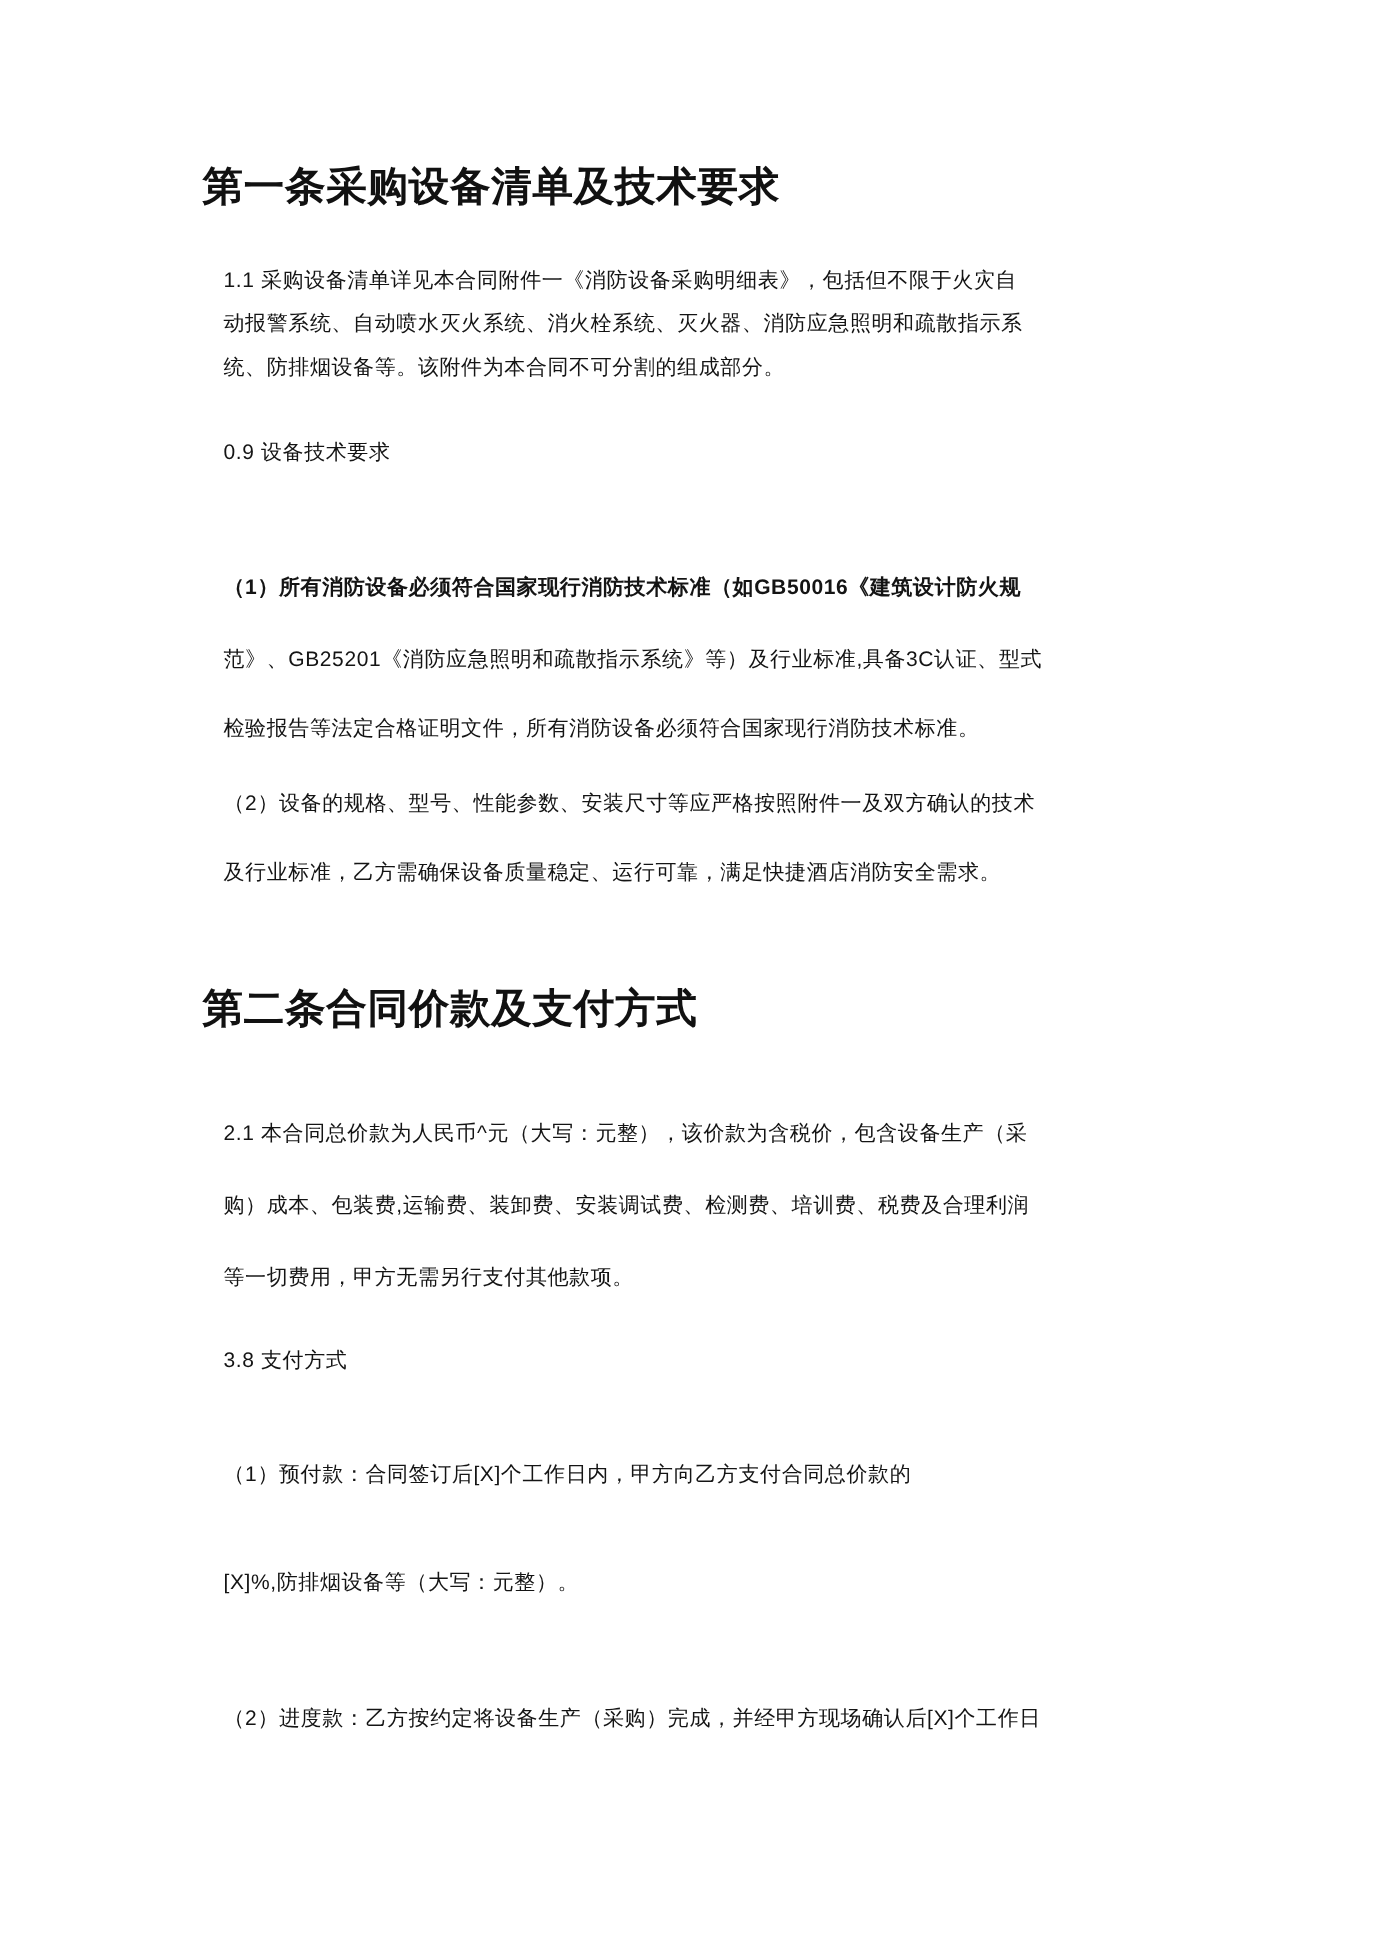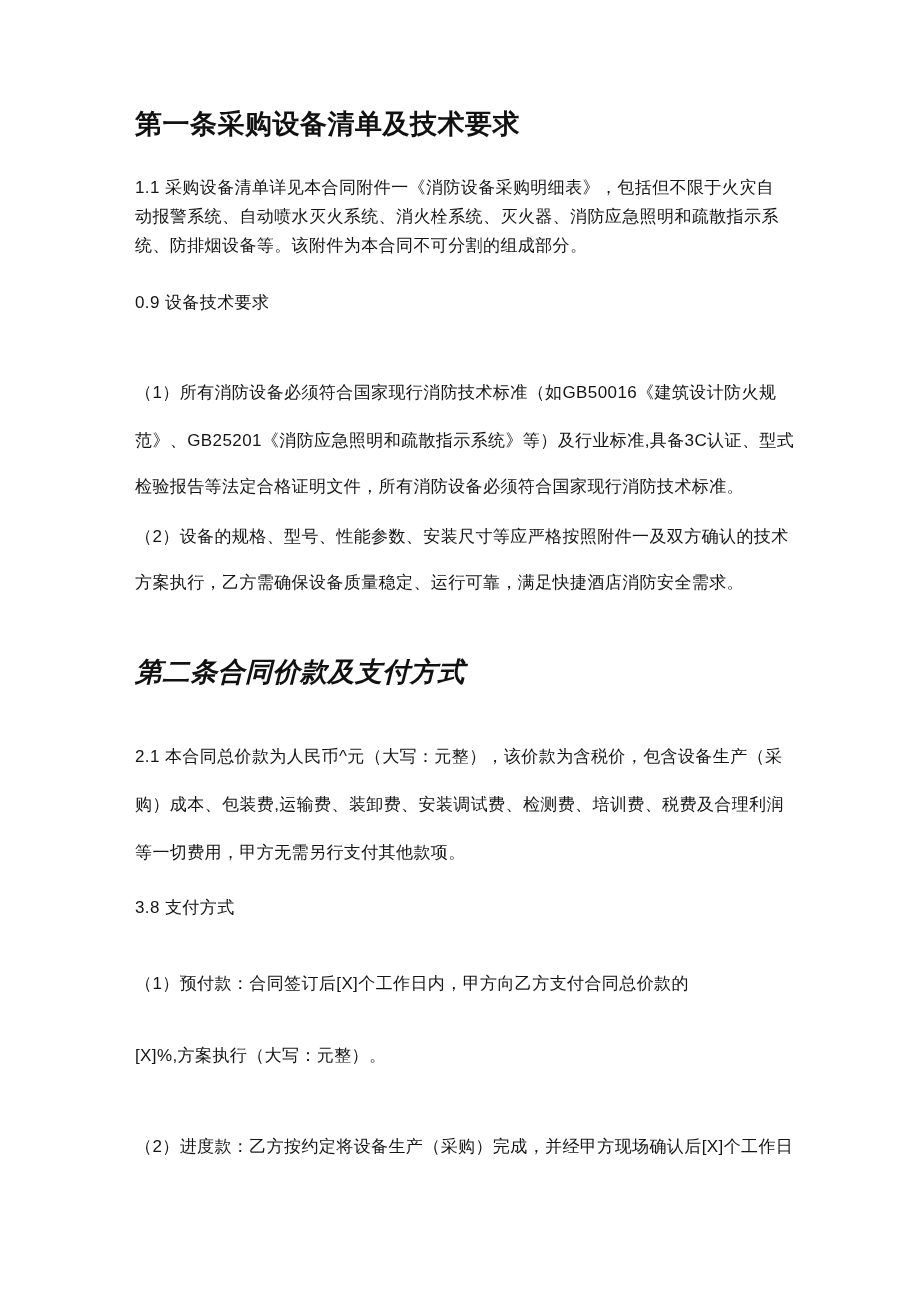--- a/index.html
+++ b/index.html
@@ -11,24 +11,24 @@
     position: relative;
     width: 920px;
     height: 1301px;
     background: #ffffff;
     overflow: hidden;
     font-family: "Liberation Sans", "DejaVu Sans", sans-serif;
     color: #141414;
   }
   .line {
     position: absolute;
-    left: 135px;
+    left: 149px;
     white-space: nowrap;
     line-height: 1;
-    font-size: 17px;
+    font-size: 14px;
     letter-spacing: 0.4px;
   }
   .heading {
     position: absolute;
     left: 135px;
     white-space: nowrap;
     line-height: 1;
     font-size: 27px;
     font-weight: bold;
     letter-spacing: 0.5px;
@@ -41,33 +41,33 @@
 <div class="page">
 
   <div class="heading" style="top:111px;">第一条采购设备清单及技术要求</div>
 
   <div class="line" style="top:179px;">1.1  采购设备清单详见本合同附件一《消防设备采购明细表》，包括但不限于火灾自</div>
   <div class="line" style="top:237px;">统、防排烟设备等。该附件为本合同不可分割的组成部分。</div>
   <div class="line" style="top:208px;">动报警系统、自动喷水灭火系统、消火栓系统、灭火器、消防应急照明和疏散指示系</div>
 
   <div class="line" style="top:294px;">0.9  设备技术要求</div>
 
-  <div class="line" style="top:384px;">（1）所有消防设备必须符合国家现行消防技术标准（如GB50016《建筑设计防火规</div>
+  <div class="line" style="top:384px;font-weight:bold;">（1）所有消防设备必须符合国家现行消防技术标准（如GB50016《建筑设计防火规</div>
   <div class="line" style="top:432px;">范》、GB25201《消防应急照明和疏散指示系统》等）及行业标准,具备3C认证、型式</div>
   <div class="line" style="top:478px;">检验报告等法定合格证明文件，所有消防设备必须符合国家现行消防技术标准。</div>
 
   <div class="line" style="top:528px;">（2）设备的规格、型号、性能参数、安装尺寸等应严格按照附件一及双方确认的技术</div>
-  <div class="line" style="top:574px;">方案执行，乙方需确保设备质量稳定、运行可靠，满足快捷酒店消防安全需求。</div>
+  <div class="line" style="top:574px;">及行业标准，乙方需确保设备质量稳定、运行可靠，满足快捷酒店消防安全需求。</div>
 
-  <div class="heading" style="top:659px;font-style:italic;">第二条合同价款及支付方式</div>
+  <div class="heading" style="top:659px;">第二条合同价款及支付方式</div>
 
   <div class="line" style="top:748px;">2.1  本合同总价款为人民币^元（大写：元整），该价款为含税价，包含设备生产（采</div>
   <div class="line" style="top:844px;">等一切费用，甲方无需另行支付其他款项。</div>
   <div class="line" style="top:796px;">购）成本、包装费,运输费、装卸费、安装调试费、检测费、培训费、税费及合理利润</div>
 
   <div class="line" style="top:899px;">3.8  支付方式</div>
 
   <div class="line" style="top:975px;">（1）预付款：合同签订后[X]个工作日内，甲方向乙方支付合同总价款的</div>
-  <div class="line" style="top:1047px;">[X]%,方案执行（大写：元整）。</div>
+  <div class="line" style="top:1047px;">[X]%,防排烟设备等（大写：元整）。</div>
 
   <div class="line" style="top:1138px;">（2）进度款：乙方按约定将设备生产（采购）完成，并经甲方现场确认后[X]个工作日</div>
 
 </div>
 
 </body></html>

